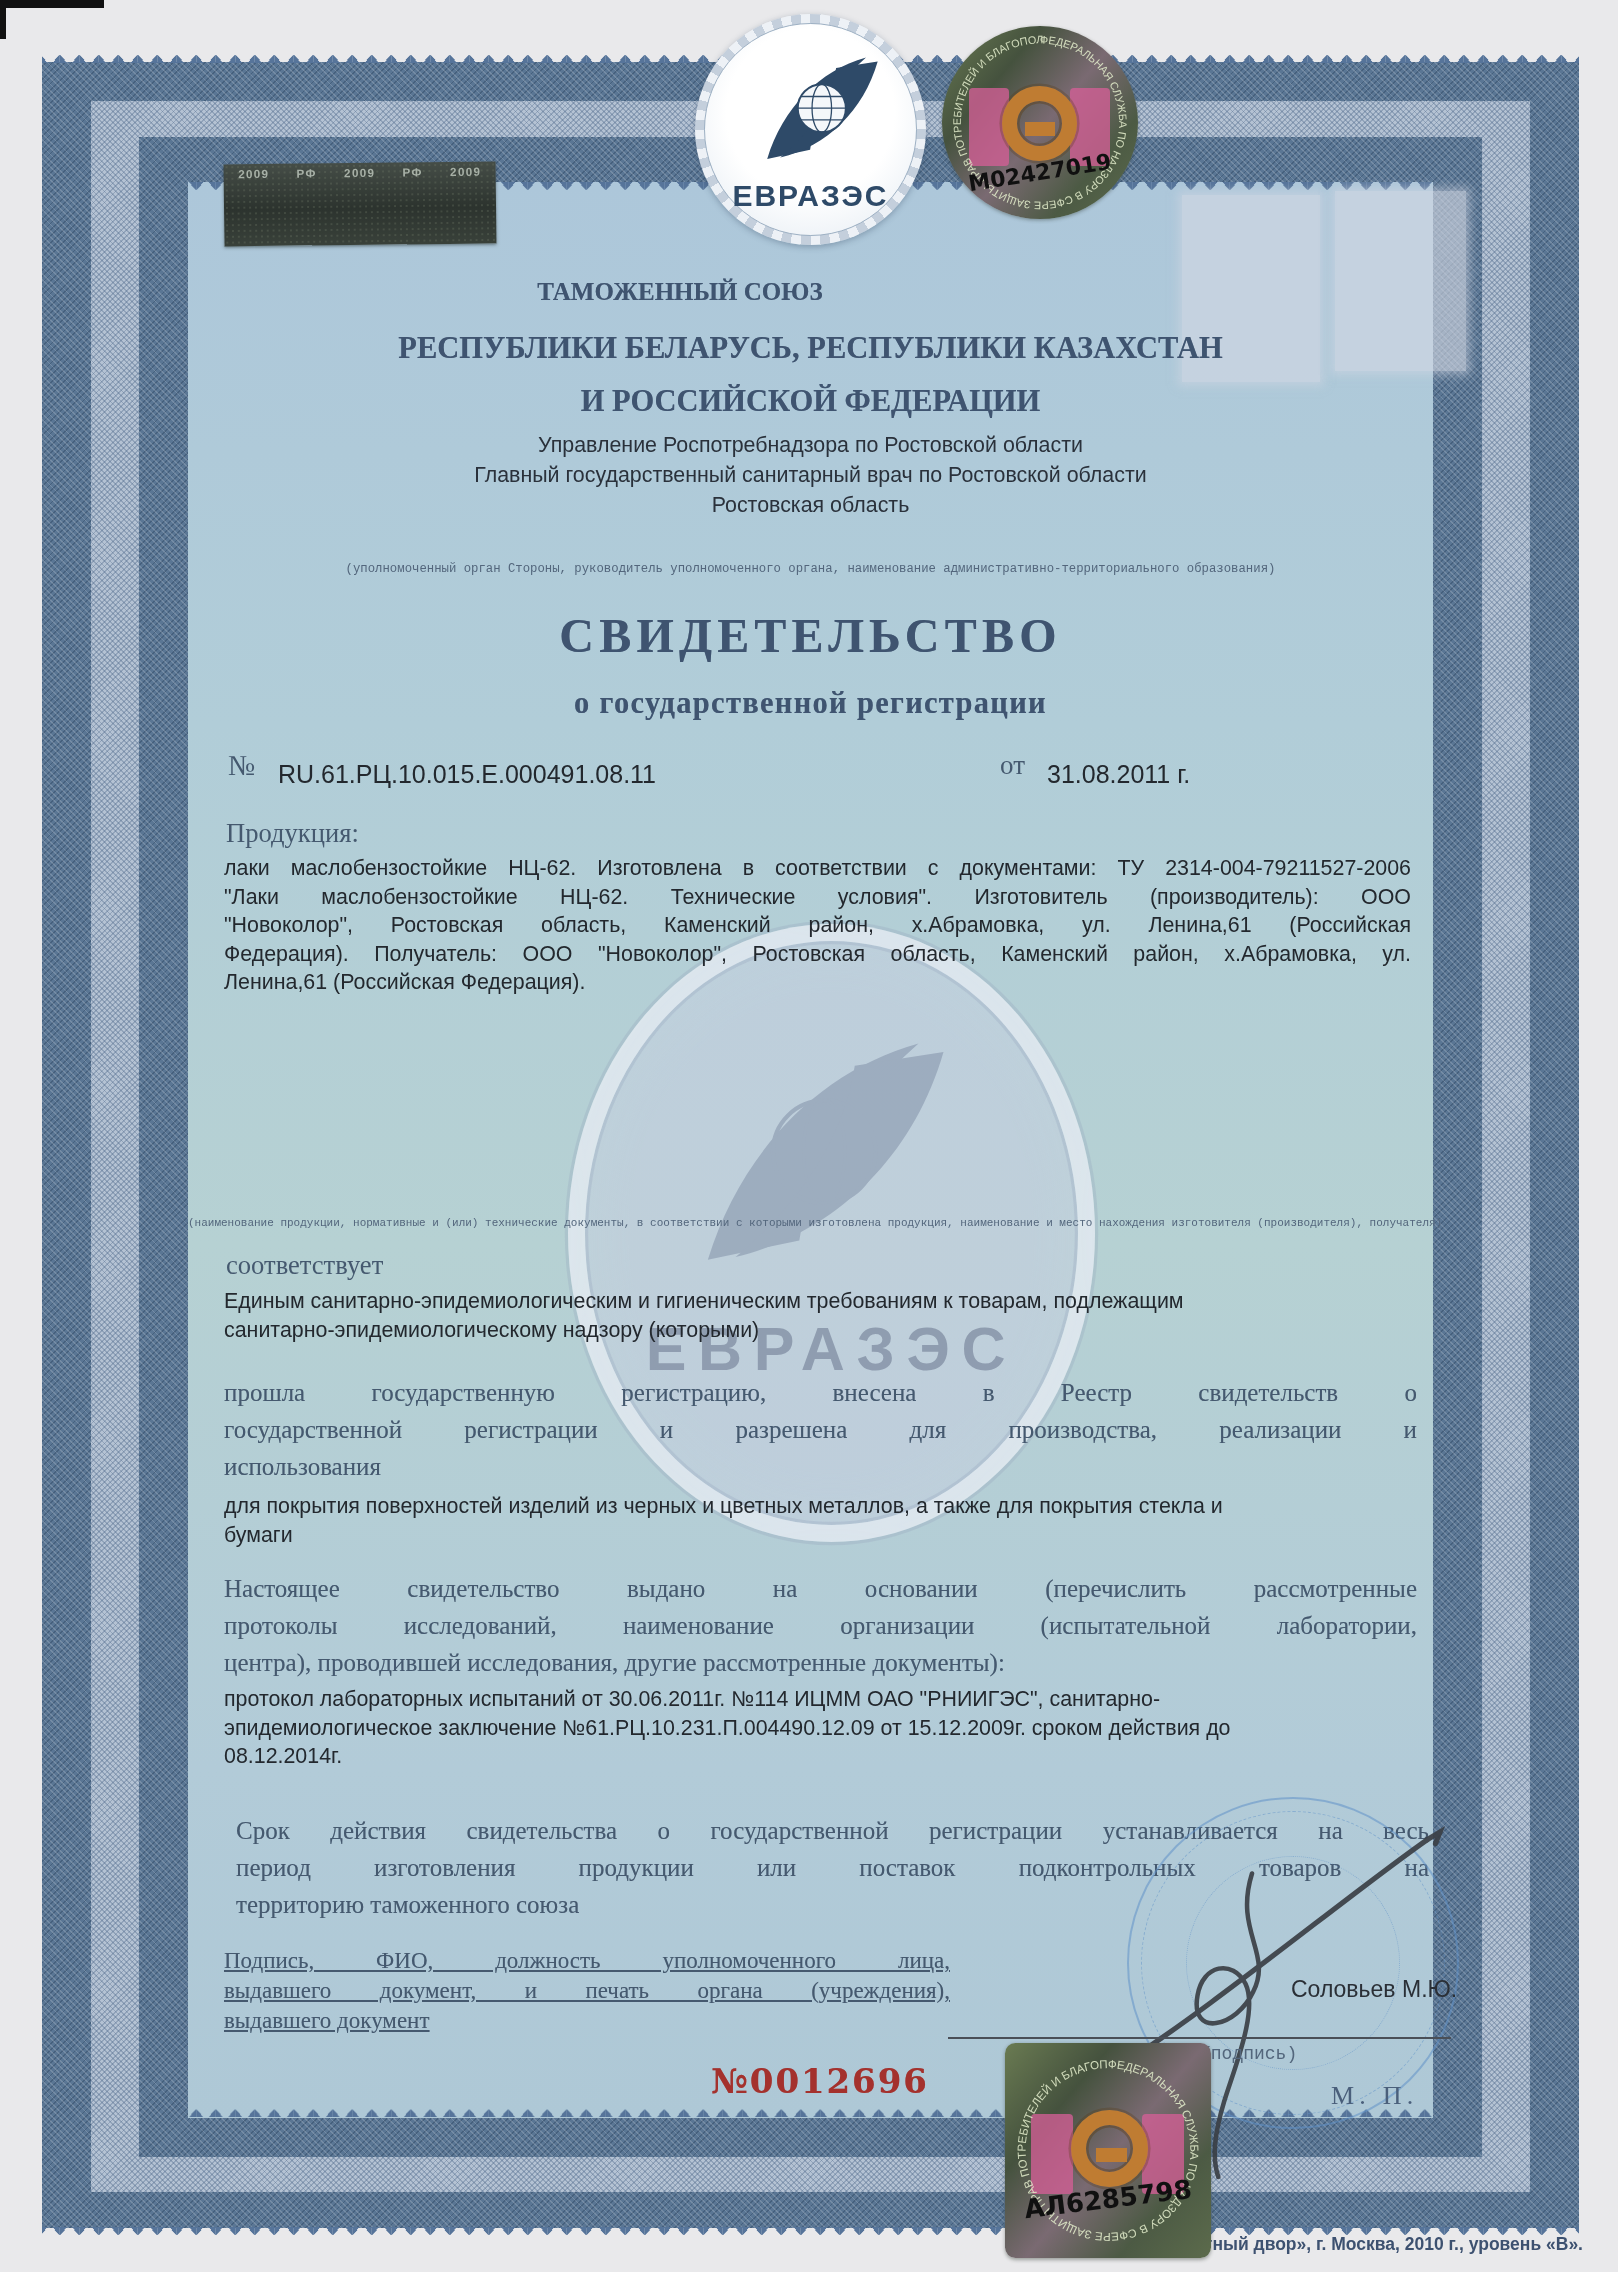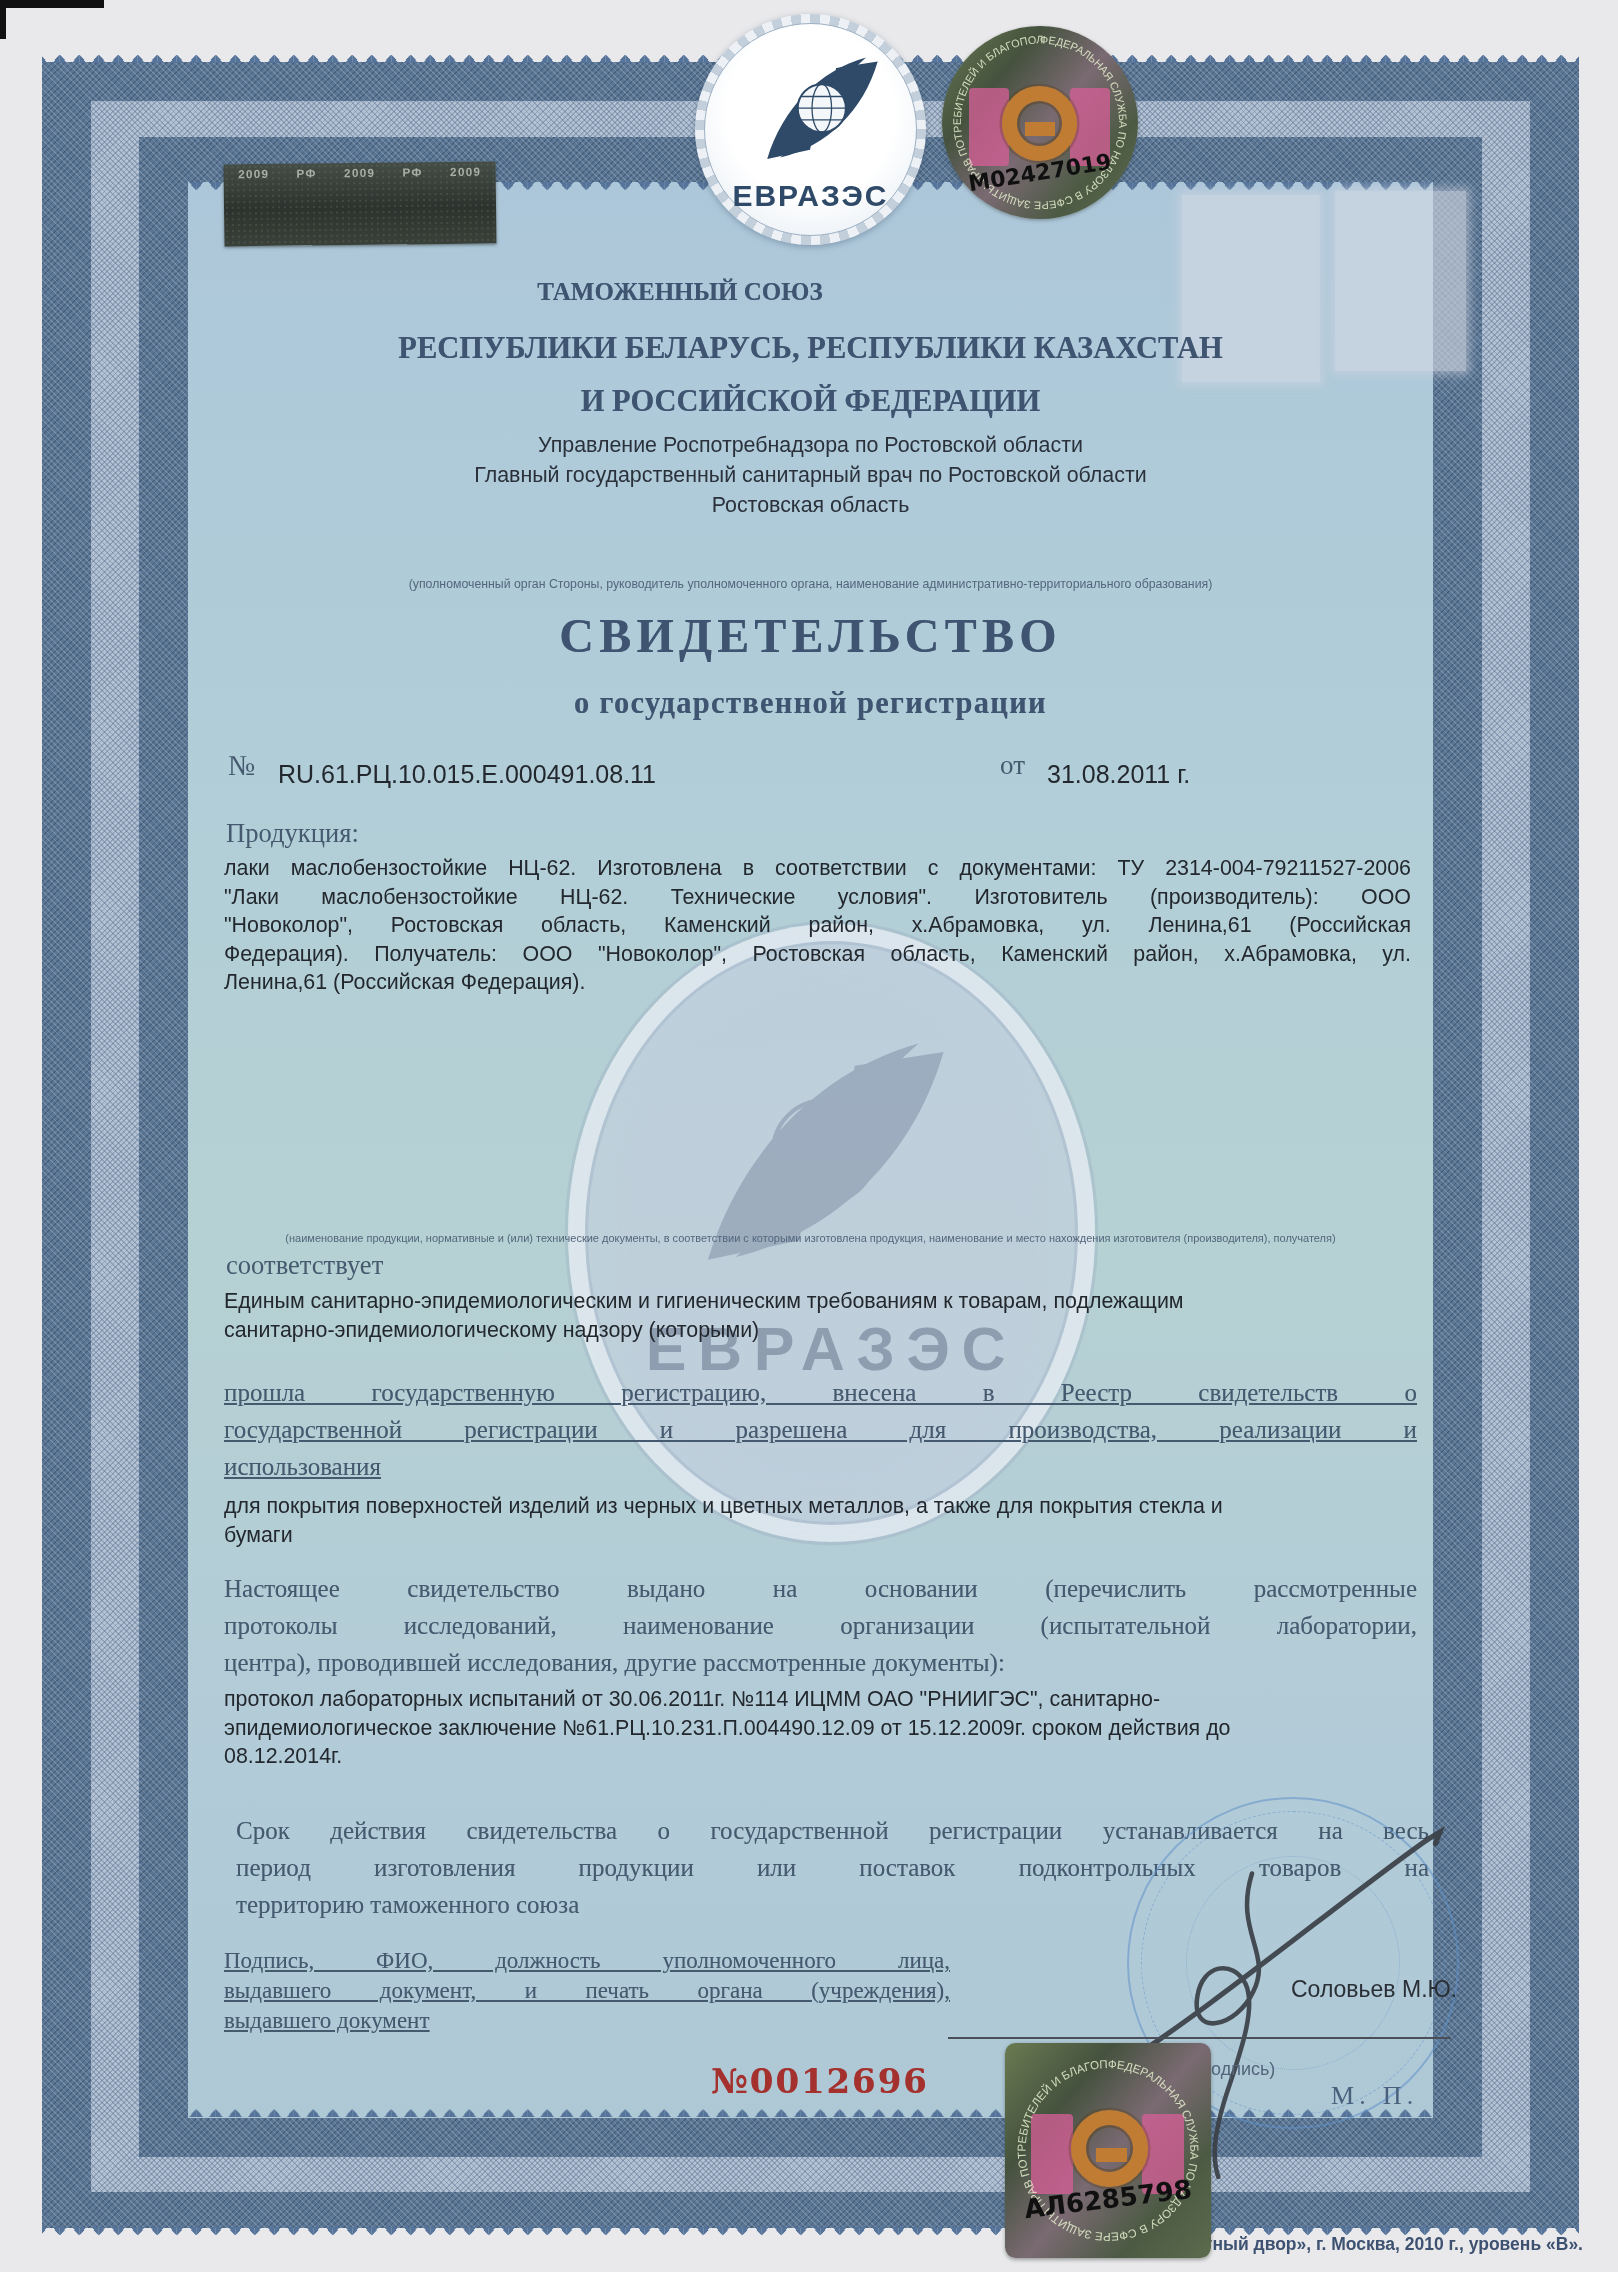--- a/index.html
+++ b/index.html
@@ -24,21 +24,21 @@
   .zzdown{background-image:linear-gradient(135deg,#56749a 25%,transparent 25%),
         linear-gradient(225deg,#56749a 25%,transparent 25%);
         background-size:19.5px 11.7px;background-repeat:repeat-x;background-position:top;}
 
   
   .serif{font-family:"Liberation Serif",serif;color:#45596f;}
   .typed{font-family:"Liberation Sans",sans-serif;color:#23282e;}
   .center{text-align:center;}
   .hdr-serif{font-family:"Liberation Serif",serif;font-weight:bold;color:#3f5470;
              text-shadow:0 0 0.6px rgba(63,84,112,.55);}
-  .cap{font-family:Liberation Sans, sans-serif;color:#53667c;margin-top:15px;}
+  .cap{font-family:Liberation Mono, monospace;color:#53667c;}
   .jline{text-align:justify;text-align-last:justify;}
   .lline{text-align:left;}
   .sline{display:block;}
 
   .big-title{font-size:48px;letter-spacing:5.2px;}
   .sub-title{font-size:30.5px;letter-spacing:1.3px;}
   .para-serif{font-family:"Liberation Serif",serif;color:#45596f;font-size:25px;line-height:37px;
               text-shadow:0 0 0.6px rgba(69,89,111,.4);}
   .para-sans{font-size:21.4px;line-height:28.5px;}
   .red-num{font-family:"DejaVu Serif",serif;font-weight:bold;color:#a4312d;font-size:34px;letter-spacing:1.9px;
@@ -183,21 +183,21 @@
   </div>
 
   <div class="abs cap center" style="left:188px;top:1217px;width:1245px;font-size:11px;white-space:nowrap;">(наименование продукции, нормативные и (или) технические документы, в соответствии с которыми изготовлена продукция, наименование и место нахождения изготовителя (производителя), получателя)</div>
 
   <div class="abs serif" style="left:226px;top:1250px;font-size:26.6px;">соответствует</div>
   <div class="abs typed para-sans" style="left:224px;top:1287px;width:1193px;">
     <span class="sline lline">Единым санитарно-эпидемиологическим и гигиеническим требованиям к товарам, подлежащим</span>
     <span class="sline lline">санитарно-эпидемиологическому надзору (которыми)</span>
   </div>
 
-  <div class="abs para-serif" style="left:224px;top:1374px;width:1193px;text-decoration:underline;">
+  <div class="abs para-serif" style="left:224px;top:1374px;width:1193px;">
     <span class="sline jline">прошла государственную регистрацию, внесена в Реестр свидетельств о</span>
     <span class="sline jline">государственной регистрации и разрешена для производства, реализации и</span>
     <span class="sline lline">использования</span>
   </div>
   <div class="abs typed para-sans" style="left:224px;top:1492px;width:1193px;">
     <span class="sline lline">для покрытия поверхностей изделий из черных и цветных металлов, а также для покрытия стекла и</span>
     <span class="sline lline">бумаги</span>
   </div>
 
   <div class="abs para-serif" style="left:224px;top:1570px;width:1193px;">

